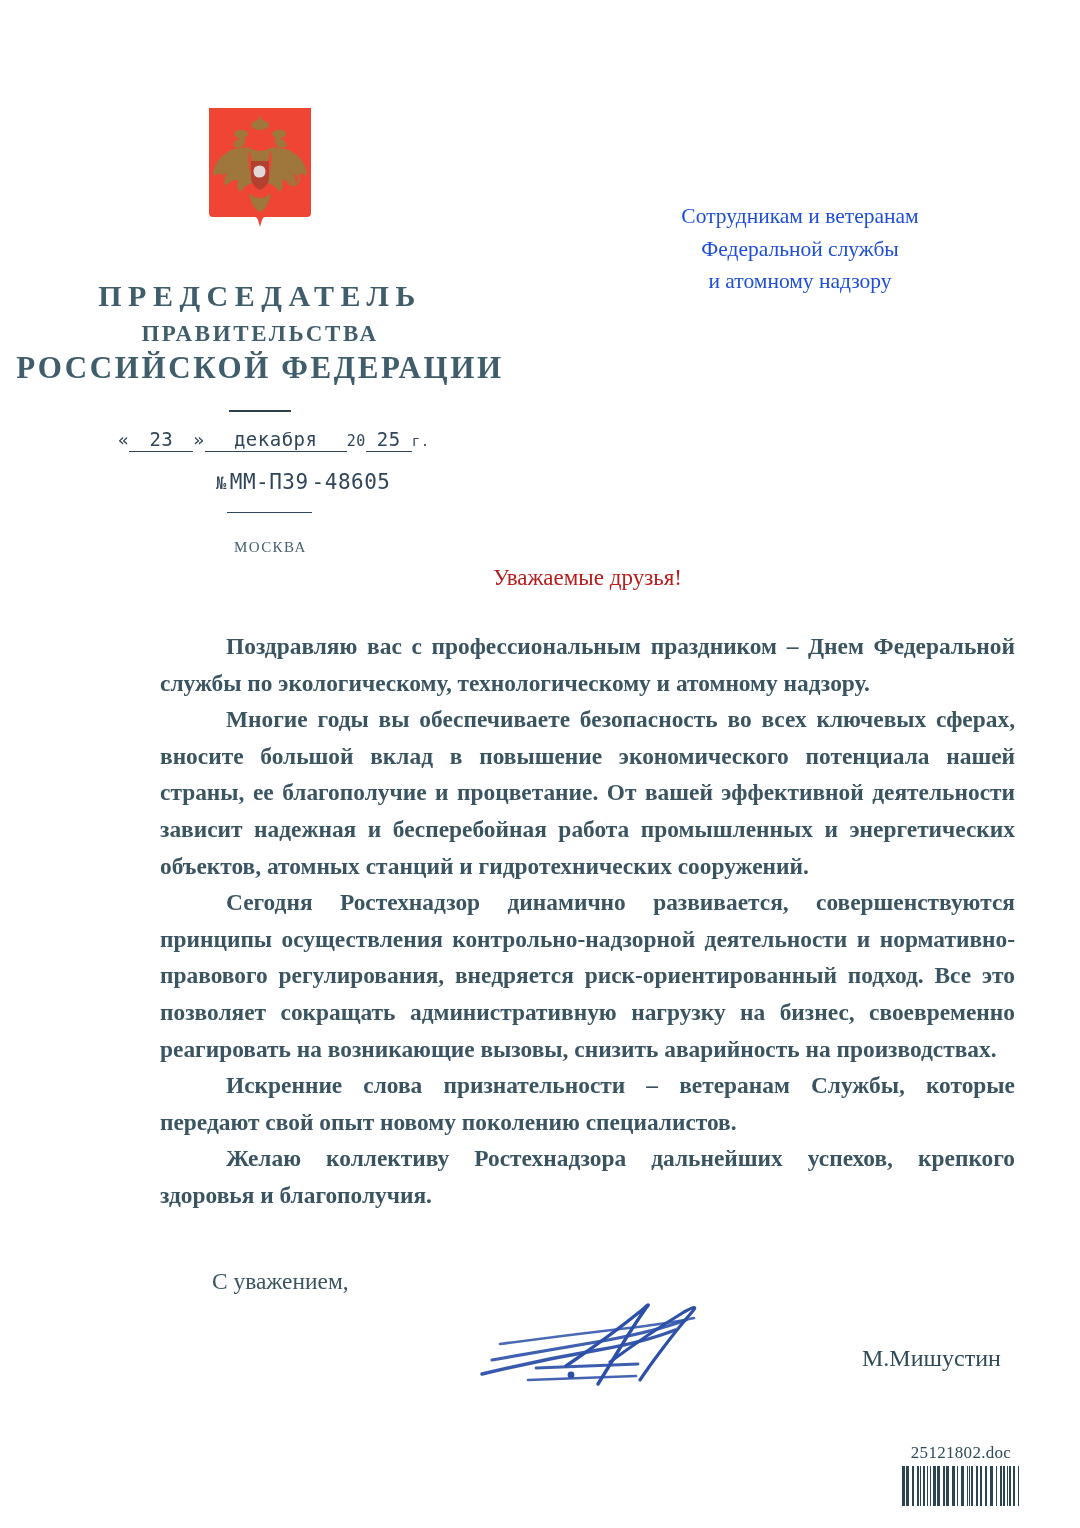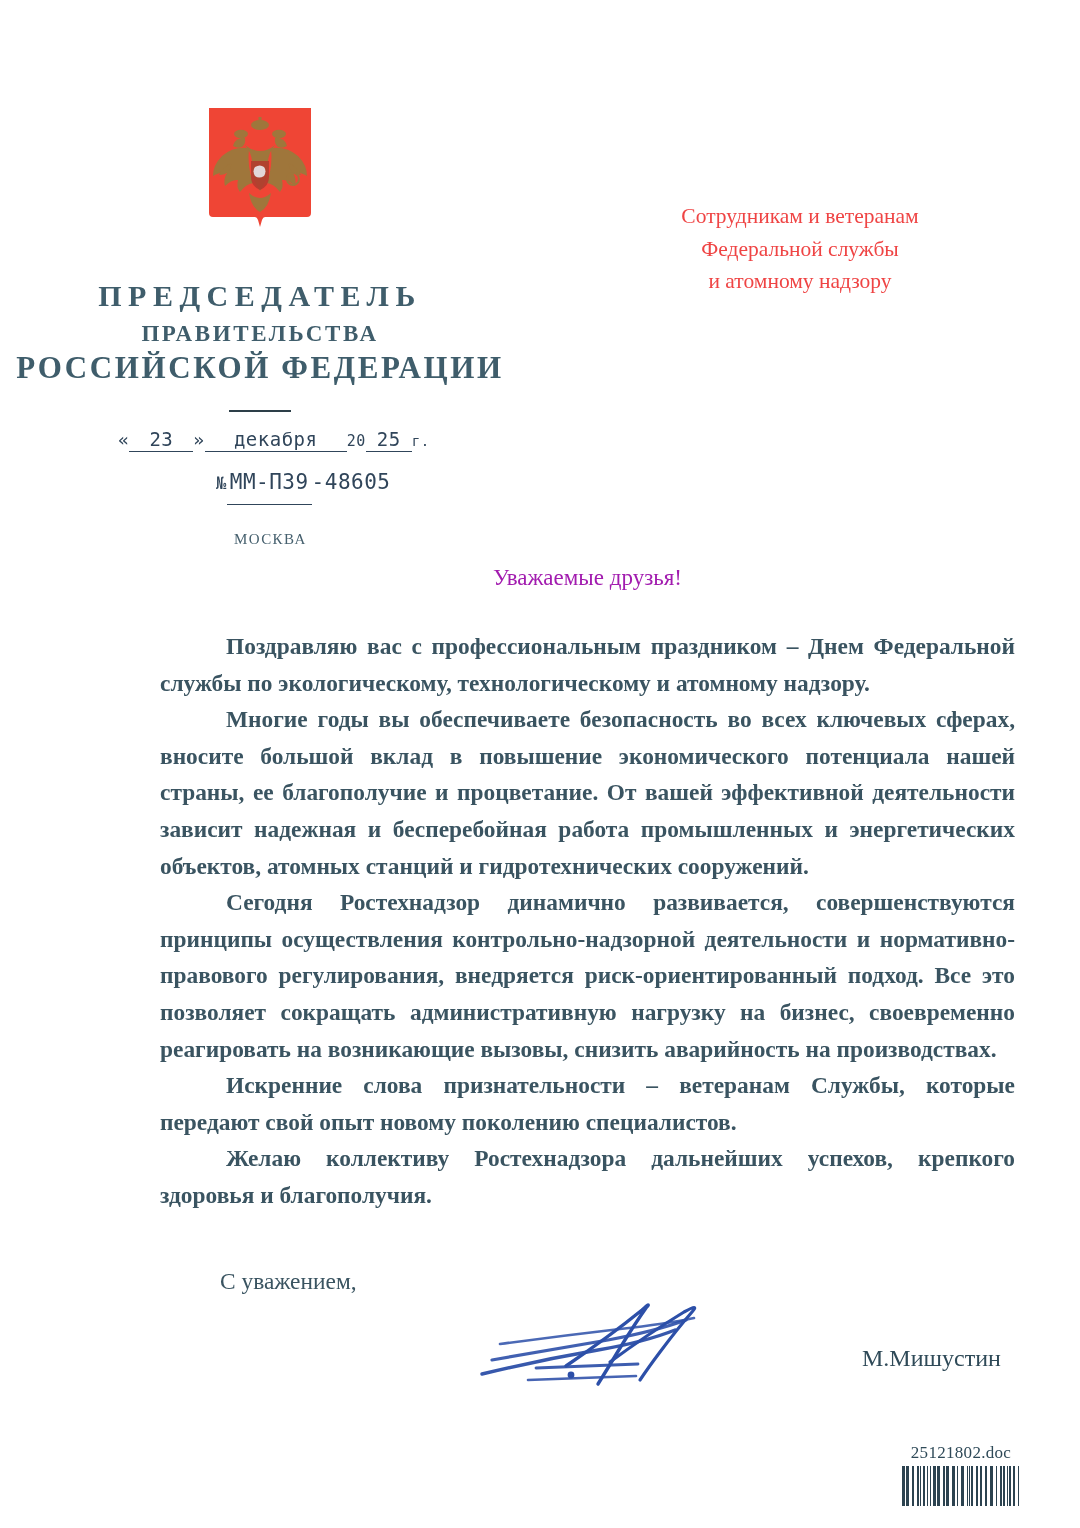--- a/index.html
+++ b/index.html
@@ -99,52 +99,52 @@
   .small-g  { font-size: 14px; }
 
   .num-line {
     margin-top: 18px;
     margin-left: 98px;
     font-size: 21px;
     white-space: nowrap;
     letter-spacing: 0.5px;
   }
   .num-line .no-sym { font-size: 17px; }
-  .num-line .u { min-width: 0; padding: 0 3px 10px 3px; }
+  .num-line .u { min-width: 0; padding: 0 3px 18px 3px; }
 
   .city-line {
     margin-top: 26px;
     margin-left: 116px;
     font-size: 15px;
     letter-spacing: 1.4px;
     color: #46606e;
     font-family: "Liberation Serif", serif;
   }
 
   
   .addressee {
     position: absolute;
     left: 565px;
     top: 200px;
     width: 470px;
     text-align: center;
     font-size: 21.5px;
     line-height: 1.52;
-    color: #ef4444;
+    color: #1d4ed8;
   }
 
   
   .salutation {
     position: absolute;
     left: 160px;
     top: 565px;
     width: 855px;
     text-align: center;
     font-size: 23px;
-    color: #a21caf;
+    color: #b91c1c;
   }
 
   .body {
     position: absolute;
     left: 160px;
     top: 628px;
     width: 855px;
     font-size: 23.4px;
     line-height: 36.6px;
     text-align: justify;
@@ -153,21 +153,21 @@
   }
 
   .body p {
     margin: 0;
     text-indent: 66px;
     font-weight: bold;
   }
 
   .closing {
     position: absolute;
-    left: 220px;
+    left: 212px;
     top: 1268px;
     font-size: 23.4px;
     color: #3a5461;
   }
 
   
   .signature-wrap {
     position: absolute;
     left: 470px;
     top: 1296px;

